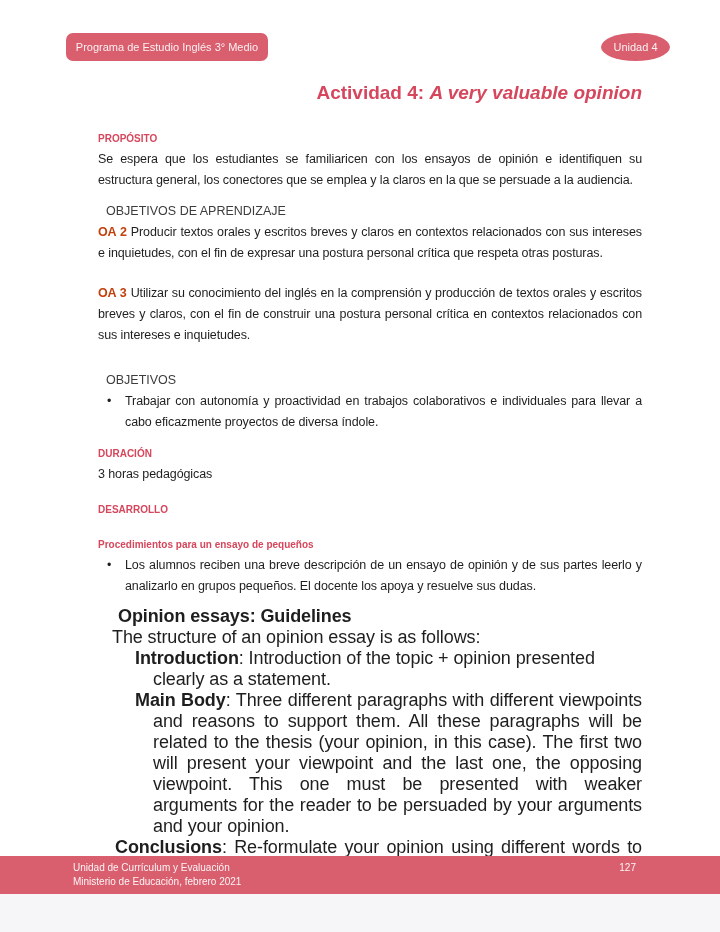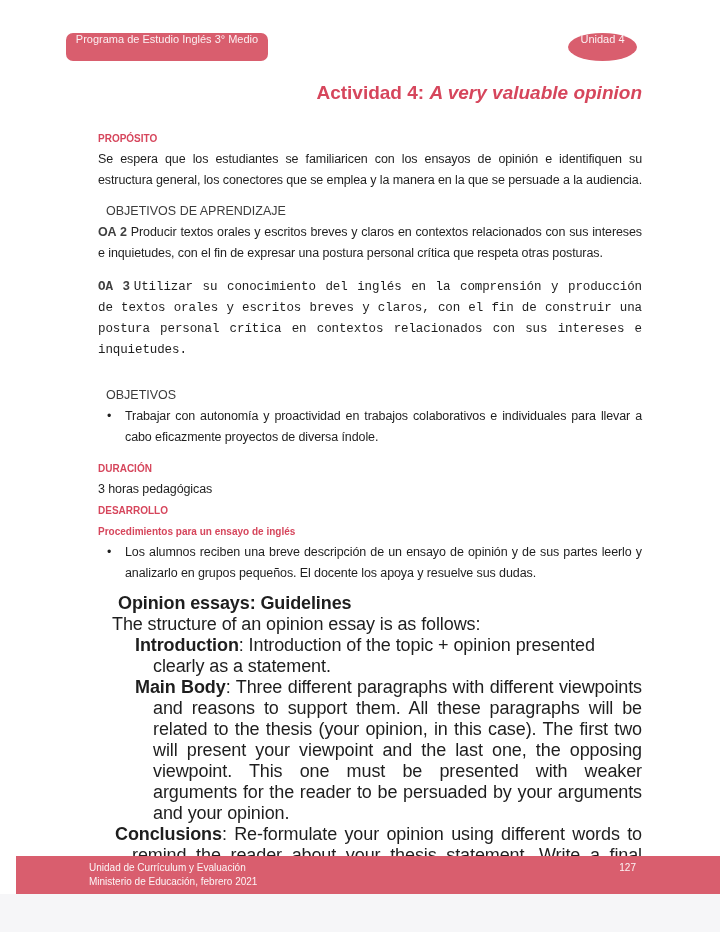--- a/index.html
+++ b/index.html
@@ -2,56 +2,56 @@
 <html><head>
 <meta charset="utf-8">
 <style>
   html,body { margin:0; padding:0; background:#ffffff; }
   .page {
     position:relative; width:720px; height:932px; background:#ffffff;
     font-family:"Liberation Sans", sans-serif; color:#1e1e1e; overflow:hidden;
   }
   
   .badge {
-    position:absolute; display:flex; justify-content:center;
+    position:absolute; display:flex; align-items:center; justify-content:center;
     color:#fbeff1; font-size:11px; letter-spacing:0; text-align:center;
   }
   .badge.pill { left:66px; top:33px; width:202px; height:28px; border-radius:7px; background:#d95e6e; }
-  .badge.oval { left:568px; top:33px; width:69px; height:28px; border-radius:50%; background:#d95e6e; }
+  .badge.oval { left:601px; top:33px; width:69px; height:28px; border-radius:50%; background:#d95e6e; }
 
   .content { padding:0 78px 0 98px; }
 
   .doc-title { margin:82px 0 0 0; text-align:right; font-size:19px; font-weight:bold; color:#d6465c; }
   .doc-title .it { font-style:italic; }
 
   .h-red  { color:#d6465c; font-weight:bold; font-size:10px; line-height:21px; }
   .h-dark { color:#3c3c3c; font-size:12.5px; line-height:21px; padding-left:8px; }
 
   .body-text { margin:0; font-size:12.5px; line-height:21px; letter-spacing:-0.1px; }
   .just { text-align:justify; }
 
-  .oa-label { color:#404040; font-weight:bold; margin-right:4px; }
+  .oa-label { color:#c2410c; font-weight:bold; margin-right:4px; }
 
   .bullet-row { display:flex; font-size:12.5px; line-height:21px; letter-spacing:-0.1px; }
   .bullet-glyph { flex:none; width:27px; padding-left:9px; box-sizing:border-box; }
   .bullet-body { flex:1; }
   .en-line { font-style:italic; }
 
   .guidelines { font-size:18px; line-height:21px; letter-spacing:-0.1px; }
   .g-title { padding-left:20px; font-weight:bold; }
   .g-intro { padding-left:14px; }
   .g-item  { padding-left:55px; text-indent:-18px; }
   .g-item.concl { padding-left:34px; text-indent:-17px; }
   .g-label { font-weight:bold; }
 
-  .mt24 { margin-top:24px; } .mt14 { } .mt13 { margin-top:13px;font-family:Liberation Mono, monospace; }
+  .mt24 { margin-top:24px; } .mt14 { margin-top:14px; } .mt13 { margin-top:19px; }
   .mt10 { margin-top:10px; } .mt9 { margin-top:9px; }
 
   .footer {
-    position:absolute; left:16px; right:0; top:856px; height:38px; background:#d95e6e;
+    position:absolute; left:0; right:0; top:856px; height:38px; background:#d95e6e;
     display:flex; justify-content:space-between; box-sizing:border-box;
     padding:5px 84px 0 73px; color:rgba(255,255,255,0.93); font-size:10px; line-height:14px;
   }
   .bottom-strip { position:absolute; left:0; right:0; top:894px; height:38px; background:#f6f6f8; }
 </style>
 </head>
 <body>
 
 <div class="page">
 
@@ -62,38 +62,38 @@
     <span>Unidad 4</span>
   </div>
 
   <div class="content">
 
     <div class="doc-title">
       <span>Actividad 4: </span><span class="it">A very valuable opinion</span>
     </div>
 
     <div class="h-red mt24">PROPÓSITO</div>
-    <p class="body-text just">Se espera que los estudiantes se familiaricen con los ensayos de opinión e identifiquen su estructura general, los conectores que se emplea y la manera en la que se persuade a la audiencia.</p>
+    <p class="body-text just">Se espera que los estudiantes se familiaricen con los ensayos de opinión e identifiquen su estructura general, los conectores que se emplea y la claros en la que se persuade a la audiencia.</p>
 
     <div class="h-dark mt10">OBJETIVOS DE APRENDIZAJE</div>
     <p class="body-text just"><span class="oa-label">OA 2</span><span>Producir textos orales y escritos breves y claros en contextos relacionados con sus intereses e inquietudes, con el fin de expresar una postura personal crítica que respeta otras posturas.</span></p>
     <p class="body-text just mt13"><span class="oa-label">OA 3</span><span>Utilizar su conocimiento del inglés en la comprensión y producción de textos orales y escritos breves y claros, con el fin de construir una postura personal crítica en contextos relacionados con sus intereses e inquietudes.</span></p>
 
     <div class="h-dark mt24">OBJETIVOS</div>
     <div class="bullet-row">
       <span class="bullet-glyph">•</span>
       <span class="bullet-body just">Trabajar con autonomía y proactividad en trabajos colaborativos e individuales para llevar a cabo eficazmente proyectos de diversa índole.</span>
     </div>
 
     <div class="h-red mt10">DURACIÓN</div>
     <p class="body-text">3 horas pedagógicas</p>
 
     <div class="h-red mt14">DESARROLLO</div>
 
-    <div class="h-red mt14">Procedimientos para un ensayo de inglés</div>
+    <div class="h-red mt14">Procedimientos para un ensayo de pequeños</div>
     <div class="bullet-row">
       <span class="bullet-glyph">•</span>
       <span class="bullet-body">
         <span class="just" style="display:block;">Los alumnos reciben una breve descripción de un ensayo de opinión y de sus partes leerlo y analizarlo en grupos pequeños. El docente los apoya y resuelve sus dudas.</span>
       </span>
     </div>
 
     <div class="guidelines mt9">
       <div class="g-title">Opinion essays: Guidelines</div>
       <div class="g-intro">The structure of an opinion essay is as follows:</div>

